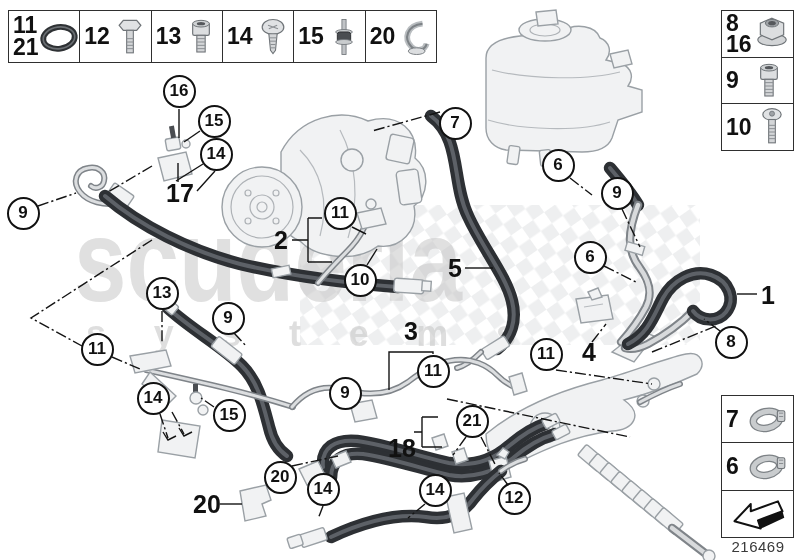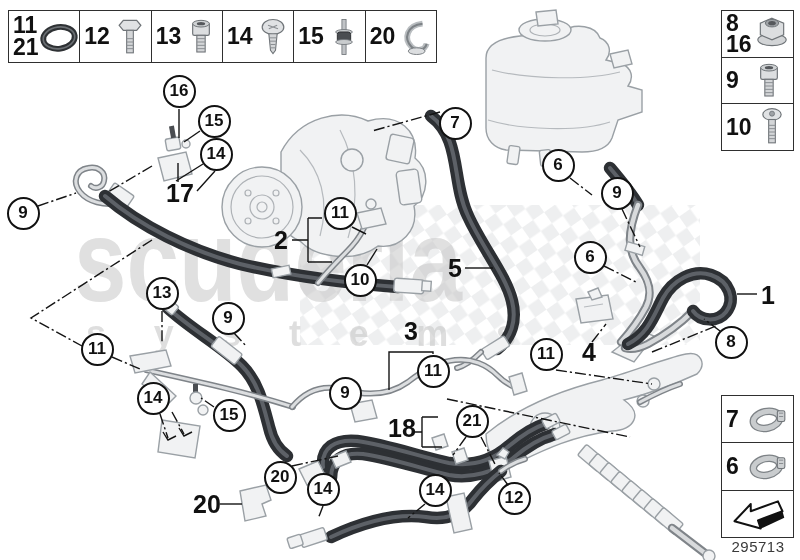--- a/index.html
+++ b/index.html
@@ -432,18 +432,18 @@
       <div class="callout" style="left: 263.5px; top: 460.5px;">20</div>
       <div class="callout" style="left: 306.5px; top: 472.5px;">14</div>
       <div class="callout" style="left: 418.5px; top: 473.5px;">14</div>
       <div class="callout" style="left: 497.5px; top: 481.5px;">12</div>
       <div class="plabel" style="left: 180px; top: 193px;">17</div>
       <div class="plabel" style="left: 281px; top: 240px;">2</div>
       <div class="plabel" style="left: 455px; top: 268px;">5</div>
       <div class="plabel" style="left: 768px; top: 295px;">1</div>
       <div class="plabel" style="left: 411px; top: 331px;">3</div>
       <div class="plabel" style="left: 589px; top: 352px;">4</div>
-      <div class="plabel" style="left: 402px; top: 428px;">18</div>
+      <div class="plabel" style="left: 402px; top: 448px;">18</div>
       <div class="plabel" style="left: 207px; top: 504px;">20</div>
     </div>
 
-  <div class="part-number">295713</div>
+  <div class="part-number">216469</div>
 </div>
 
 </body></html>

